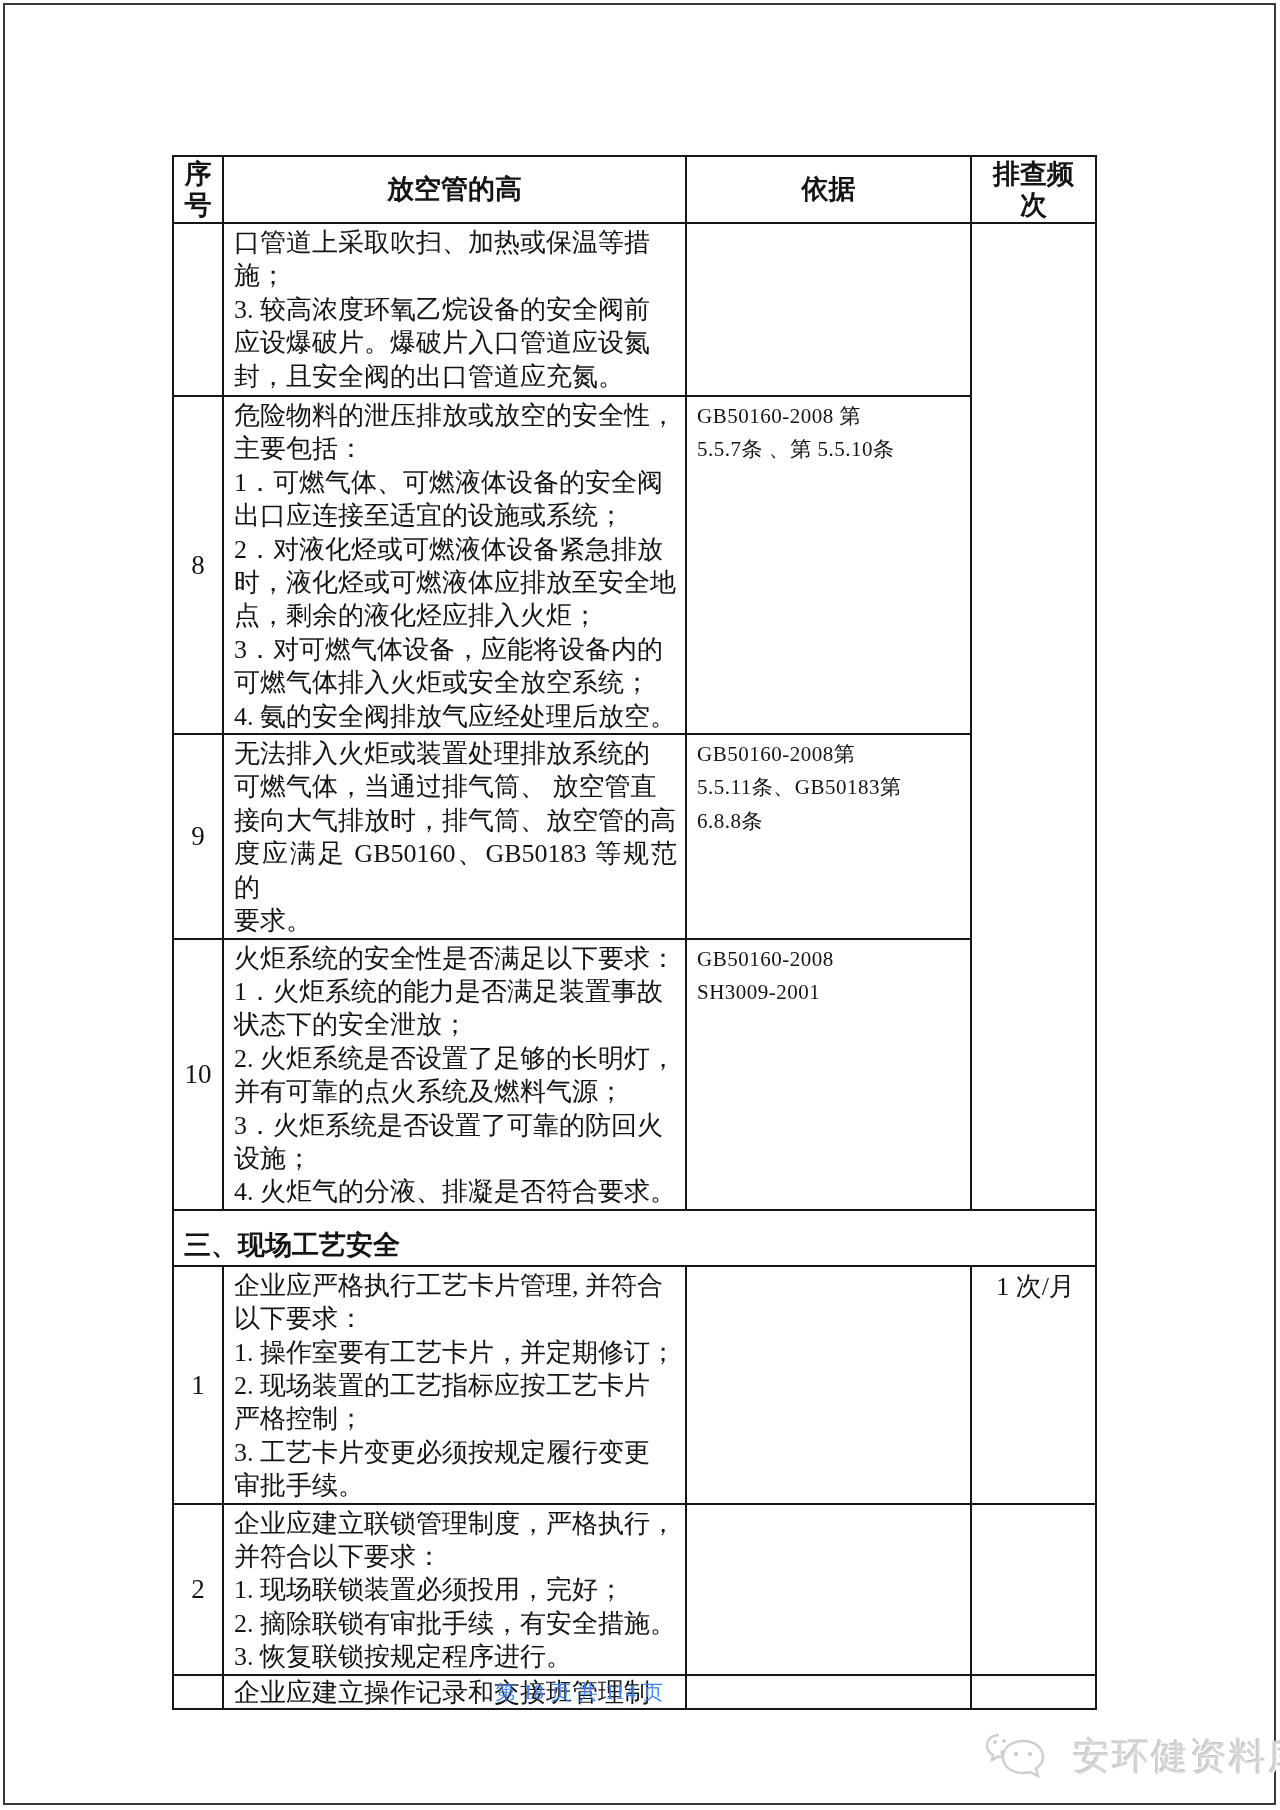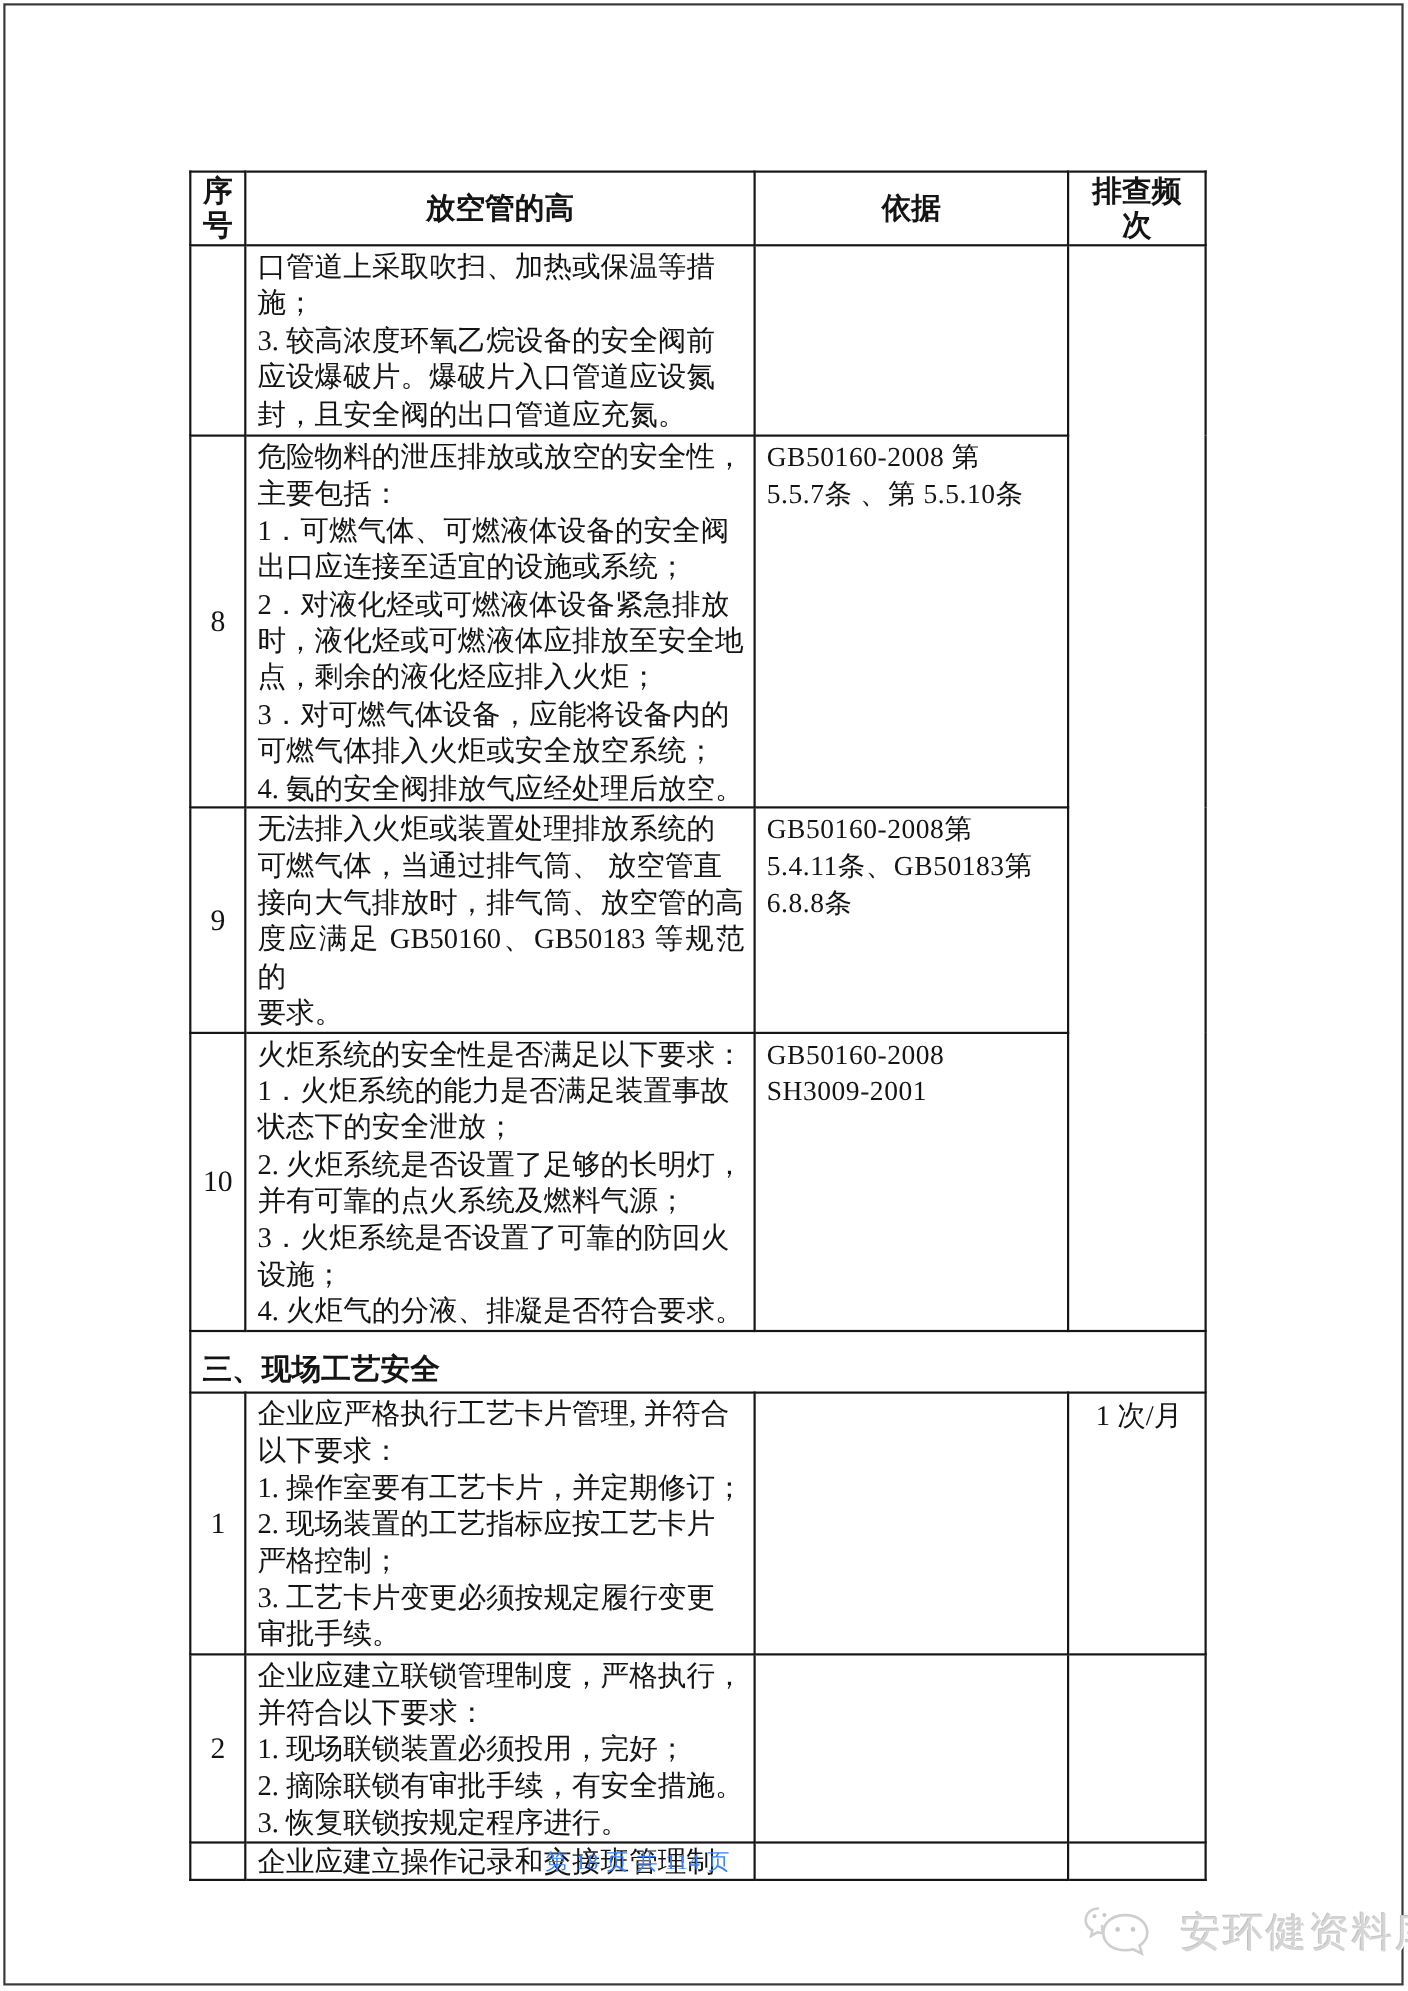--- a/index.html
+++ b/index.html
@@ -28,21 +28,21 @@
   th.hdr-num { padding:0 6px; }
   td.cell-num {
     font-size:27px; line-height:34px; text-align:center; vertical-align:middle;
     word-break:break-all; padding:0 9px; white-space:pre-wrap;
   }
   td.cell-content {
     font-size:26px; line-height:33.4px; vertical-align:top;
     padding:2px 8px 0 10px; white-space:pre-wrap; text-align:justify;
   }
   td.cell-basis {
-    font-size:25px; line-height:33.4px; vertical-align:top;
+    font-size:21px; line-height:33.4px; vertical-align:top;
     padding:3px 4px 0 10px; white-space:pre-wrap; letter-spacing:0.5px;
   }
   td.cell-freq {
     font-size:26px; line-height:33.4px; vertical-align:top;
     padding:3px 4px 0 8px; white-space:pre-wrap;text-align:center;
   }
   tr.section-row td {
     font-family:"Liberation Sans","DejaVu Sans",sans-serif;
     font-weight:bold; font-size:27px; vertical-align:middle;
     padding:16px 0 2px 10px; white-space:pre-wrap;
@@ -109,21 +109,21 @@
 5.5.7条 、第 5.5.10条</td>
     </tr>
     <tr style="height:167px">
       <td class="cell-num">9</td>
       <td class="cell-content">无法排入火炬或装置处理排放系统的
 可燃气体，当通过排气筒、 放空管直
 接向大气排放时，排气筒、放空管的高
 度应满足 GB50160、GB50183 等规范的
 要求。</td>
       <td class="cell-basis">GB50160-2008第
-5.4.11条、GB50183第
+5.5.11条、GB50183第
 6.8.8条</td>
     </tr>
     <tr style="height:268px">
       <td class="cell-num">10</td>
       <td class="cell-content">火炬系统的安全性是否满足以下要求：
 1．火炬系统的能力是否满足装置事故
 状态下的安全泄放；
 2. 火炬系统是否设置了足够的长明灯，
 并有可靠的点火系统及燃料气源；
 3．火炬系统是否设置了可靠的防回火

